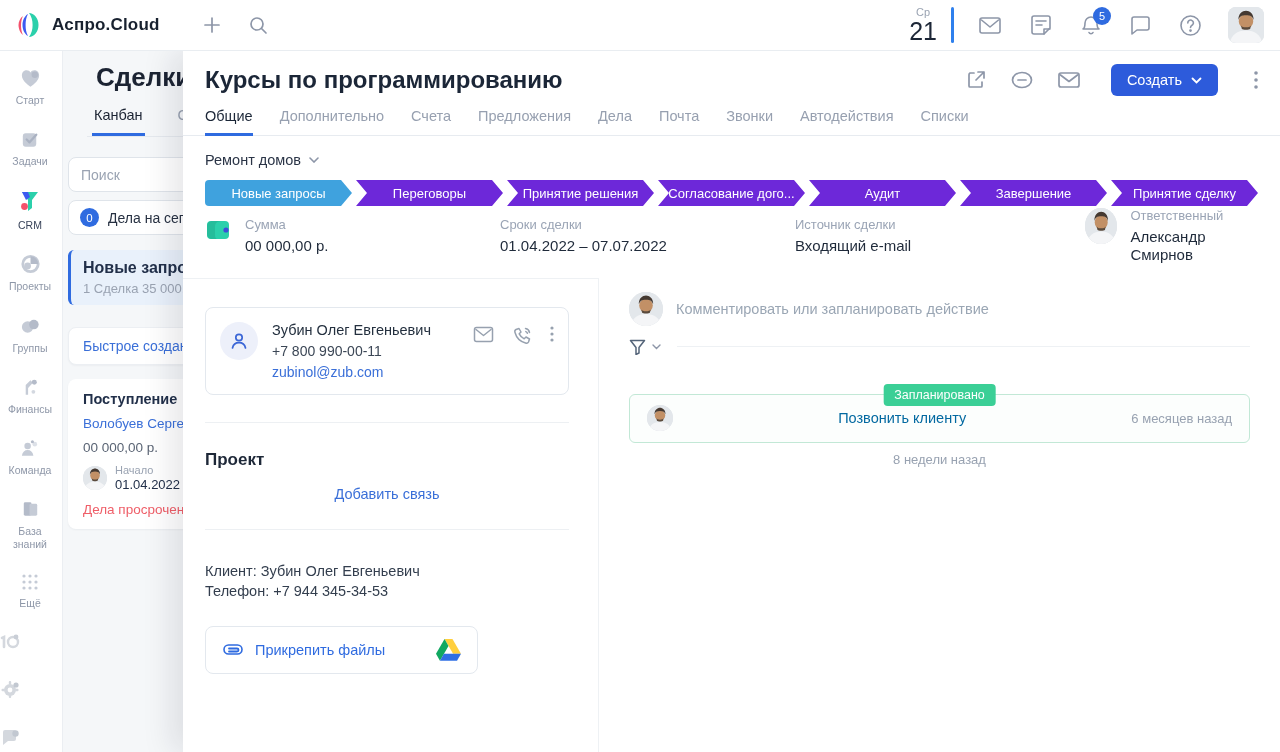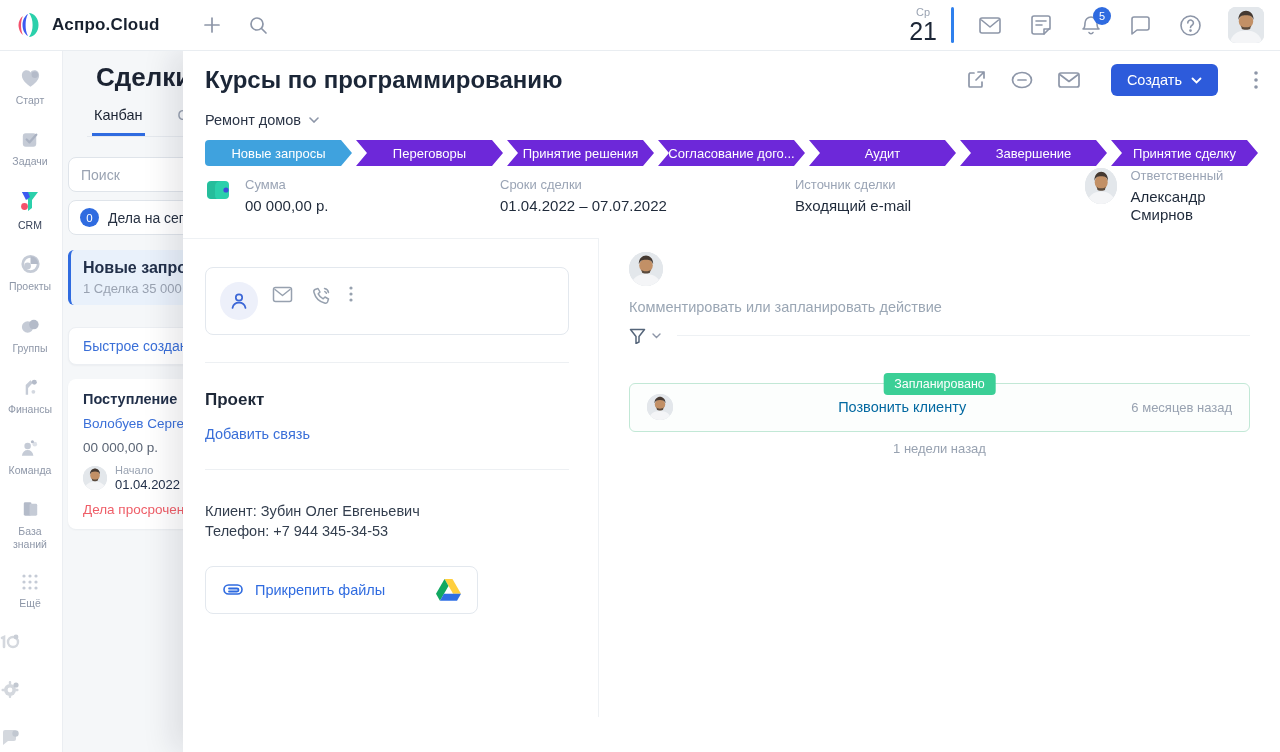--- a/index.html
+++ b/index.html
@@ -111,28 +111,28 @@
   .link { font-size:14px; color:#3a6fd8; cursor:pointer; }
   .client-card { margin-top:16px; border:1px solid #e3e8ee; border-radius:8px; padding:14px 14px; display:flex; gap:14px; }
   .client-ava { width:38px; height:38px; border-radius:50%; background:#edf0fa; display:flex; align-items:center; justify-content:center; flex:none; }
   .client-info { flex:1; }
   .client-name { font-size:14.5px; color:#24303f; }
   .client-phone { font-size:14px; color:#3c4756; margin-top:5px; }
   .client-email { font-size:14px; color:#3a6fd8; margin-top:5px; cursor:pointer; }
   .client-icons { display:flex; gap:18px; color:#97a1af; align-items:flex-start; padding-top:4px; }
   .divider { height:1px; background:#edf0f3; margin-top:27px; }
   .proj-heading { margin-top:27px; }
-  .add-link { margin-top:16px; display:block; font-size:14.5px; }
+  .add-link { margin-top:16px; display:block; font-size:14.5px;text-align:center; }
   .field-line { font-size:14.5px; color:#333e4e; margin-top:33px; }
   .field-line + .field-line { margin-top:4px; }
   .attach-box { margin-top:27px; width:273px; border:1px solid #e3e8ee; border-radius:8px; padding:12px 16px;
     display:flex; align-items:center; gap:11px; cursor:pointer; }
   .attach-label { font-size:14.5px; font-weight:500; color:#2f6be0; flex:1; }
 
-  .composer { display:flex; align-items:flex-start; gap:13px;flex-direction:column; }
+  .composer { display:flex; align-items:center; gap:13px; }
   .composer-ph { font-size:14.5px; color:#9aa6b4; }
   .filter-row { display:flex; align-items:center; gap:6px; margin-top:13px; color:#55657a; }
   .filter-line { flex:1; height:1px; background:#eef1f4; margin-left:10px; }
   .planned-card { position:relative; margin-top:39px; border:1px solid #c2e8d6; background:#fcfefd; border-radius:6px;
     height:49px; display:flex; align-items:center; gap:13px; padding:0 17px; }
   .planned-badge { position:absolute; top:-11px; left:50%; transform:translateX(-50%);
     background:#3bcf96; color:#fff; font-size:12.5px; font-weight:500; padding:4px 11px; border-radius:4px; white-space:nowrap; }
   .planned-title { font-size:14.5px; font-weight:500; color:#0369a1; flex:1;text-align:center; }
   .planned-time { font-size:13px; color:#98a2b1; }
   .timeline-time { text-align:center; font-size:13px; color:#98a2b1; margin-top:9px; }
@@ -415,20 +415,31 @@
         <span class="m-kebab">
           <svg width="4" height="18" viewBox="0 0 4 18" fill="currentColor">
               <circle cx="2" cy="2" r="1.8"></circle>
               <circle cx="2" cy="9" r="1.8"></circle>
               <circle cx="2" cy="16" r="1.8"></circle>
             </svg>
         </span>
       </div>
     </div>
 
+    <div class="m-tabs">
+      <span class="mtab active">Общие</span>
+      <span class="mtab">Дополнительно</span>
+      <span class="mtab">Счета</span>
+      <span class="mtab">Предложения</span>
+      <span class="mtab">Дела</span>
+      <span class="mtab">Почта</span>
+      <span class="mtab">Звонки</span>
+      <span class="mtab">Автодействия</span>
+      <span class="mtab">Списки</span>
+    </div>
 
     <div class="m-pipe">
       <div class="pipe-select">
         <span>Ремонт домов</span>
         <svg width="10" height="6" viewBox="0 0 10 6" fill="none" stroke="#8d96a8" stroke-width="1.6" stroke-linecap="round">
             <path d="M1 1l4 4 4-4"></path>
           </svg>
       </div>
       <div class="stages">
         <div class="stage active">Новые запросы</div>
@@ -486,20 +497,25 @@
 
     <div class="deal-columns">
 
       <div class="col-left">
         <div class="client-card">
           <span class="client-ava">
             <svg width="20" height="20" viewBox="0 0 20 20" fill="none" stroke="#3b66d6" stroke-width="1.7" stroke-linecap="round">
                 <circle cx="10" cy="6.5" r="3.2"></circle>
                 <path d="M3.5 17c.8-3.6 3.2-5.3 6.5-5.3s5.7 1.7 6.5 5.3"></path>
               </svg>
+          </span>
+          <span class="client-info">
+            <div class="client-name">Зубин Олег Евгеньевич</div>
+            <div class="client-phone">+7 800 990-00-11</div>
+            <div class="client-email">zubinol@zub.com</div>
           </span>
           <span class="client-icons">
             <span>
               <svg width="21" height="17" viewBox="0 0 21 17" fill="none" stroke="currentColor" stroke-width="1.5" stroke-linecap="round" stroke-linejoin="round">
                   <rect x="1.5" y="1.5" width="18" height="14" rx="2"></rect>
                   <path d="M3 3.5l7.5 6 7.5-6"></path>
                 </svg>
             </span>
             <span>
               <svg width="20" height="20" viewBox="0 0 20 20" fill="none" stroke="currentColor" stroke-width="1.5" stroke-linecap="round" stroke-linejoin="round">
@@ -576,18 +592,18 @@
                 <rect width="40" height="40" fill="#e3e7eb"></rect>
                 <path d="M2 40c1.5-9 8.5-14 18-14s16.5 5 18 14z" fill="#f4f5f7"></path>
                 <circle cx="20" cy="16" r="8" fill="#c29066"></circle>
                 <path d="M11.6 14.5c-.4-7 4.4-10.3 8.4-10.3s8.8 3.3 8.4 10.3c-1.2-3.8-3.4-5.3-8.4-5.3s-7.2 1.5-8.4 5.3z" fill="#453931"></path>
                 <path d="M14.5 20.5c1 2.8 10 2.8 11 0l-.8 3.6c-1.2 1.7-8.2 1.7-9.4 0z" fill="#5a4a3c"></path>
               </svg>
             </span>
           <span class="planned-title">Позвонить клиенту</span>
           <span class="planned-time">6 месяцев назад</span>
         </div>
-        <div class="timeline-time">1 недели назад</div>
+        <div class="timeline-time">8 недели назад</div>
       </div>
     </div>
 
   </div>
 </section>
 
 </body></html>

